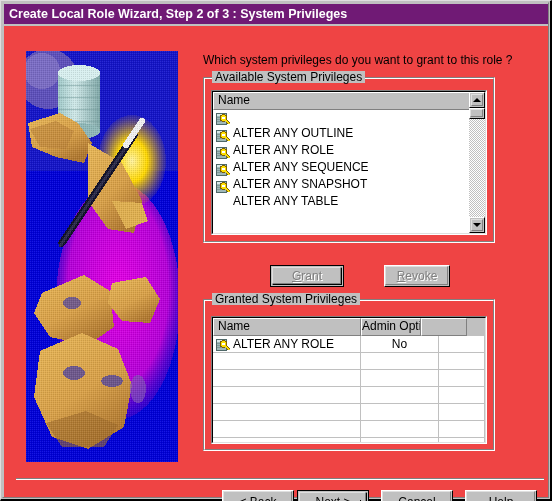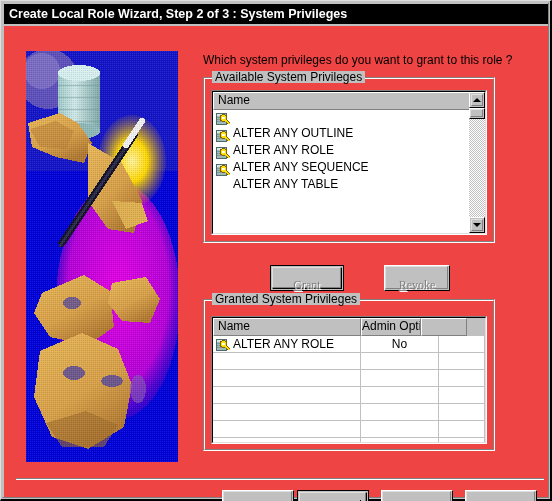--- a/index.html
+++ b/index.html
@@ -41,21 +41,21 @@
     border-bottom: 1px solid #808080;
     box-sizing: border-box;
   }
 
   
   #titlebar {
     position: absolute;
     left: 3px; top: 3px;
     width: 544px;
     height: 20px;
-    background: #000000;
+    background: #701a75;
     display: flex;
     align-items: center;
     box-sizing: border-box;
   }
   #titlebar-text {
     color: #ffffff;
     font-weight: bold;
     font-size: 12.5px;
     padding-left: 5px;
     letter-spacing: 0px;
@@ -274,26 +274,26 @@
   
   .btn {
     position: absolute;
     background: #c0c0c0;
     border-top: 1px solid #ffffff;
     border-left: 1px solid #ffffff;
     border-right: 1px solid #000000;
     border-bottom: 1px solid #000000;
     box-sizing: border-box;
     font-size: 12px;
-    font-family: Liberation Serif, serif;
+    font-family: Liberation Sans, sans-serif;
     display: flex;
-    align-items: flex-start;
+    align-items: center;
     justify-content: center;
     cursor: default;
-    padding: 12px;
+    padding: 0;
     color: #000;
   }
   .btn .inner {
     position: absolute;
     left: 0; top: 0; right: 1px; bottom: 1px;
     border-top: 1px solid #dfdfdf;
     border-left: 1px solid #dfdfdf;
     border-right: 1px solid #808080;
     border-bottom: 1px solid #808080;
     pointer-events: none;
@@ -525,20 +525,34 @@
                   <rect x="0" y="1" width="10" height="11" fill="#9fb8b8" stroke="#4f6868" stroke-width="1"></rect>
                   <rect x="1" y="2" width="8" height="2" fill="#d8e8e8"></rect>
                   <rect x="1" y="5" width="8" height="1" fill="#7f9898"></rect>
                   <rect x="1" y="7" width="8" height="1" fill="#7f9898"></rect>
                   <rect x="1" y="9" width="8" height="1" fill="#7f9898"></rect>
                   <circle cx="7.5" cy="6" r="3.3" fill="#ffe000" stroke="#806000" stroke-width="1"></circle>
                   <circle cx="7.5" cy="6" r="1.2" fill="#ffffff"></circle>
                   <path d="M9.6 8 L13 11.5" stroke="#806000" stroke-width="2.2" stroke-linecap="round"></path>
                   <path d="M9.6 8 L13 11.5" stroke="#ffe000" stroke-width="1.1" stroke-linecap="round"></path>
                 </svg></span>
+              <span class="lbl">ALTER ANY SNAPSHOT</span>
+            </div>
+            <div class="list-item">
+              <span class="priv-icon"><svg width="14" height="13" viewBox="0 0 14 13" shape-rendering="crispEdges">
+                  <rect x="0" y="1" width="10" height="11" fill="#9fb8b8" stroke="#4f6868" stroke-width="1"></rect>
+                  <rect x="1" y="2" width="8" height="2" fill="#d8e8e8"></rect>
+                  <rect x="1" y="5" width="8" height="1" fill="#7f9898"></rect>
+                  <rect x="1" y="7" width="8" height="1" fill="#7f9898"></rect>
+                  <rect x="1" y="9" width="8" height="1" fill="#7f9898"></rect>
+                  <circle cx="7.5" cy="6" r="3.3" fill="#ffe000" stroke="#806000" stroke-width="1"></circle>
+                  <circle cx="7.5" cy="6" r="1.2" fill="#ffffff"></circle>
+                  <path d="M9.6 8 L13 11.5" stroke="#806000" stroke-width="2.2" stroke-linecap="round"></path>
+                  <path d="M9.6 8 L13 11.5" stroke="#ffe000" stroke-width="1.1" stroke-linecap="round"></path>
+                </svg></span>
               <span class="lbl">ALTER ANY TABLE</span>
             </div>
           </div>
 
         <div id="scroll-available">
           <div class="sb-track"></div>
           <div class="sb-btn sb-up">
             <span class="arrow up"></span>
           </div>
           <div class="sb-thumb"></div>

